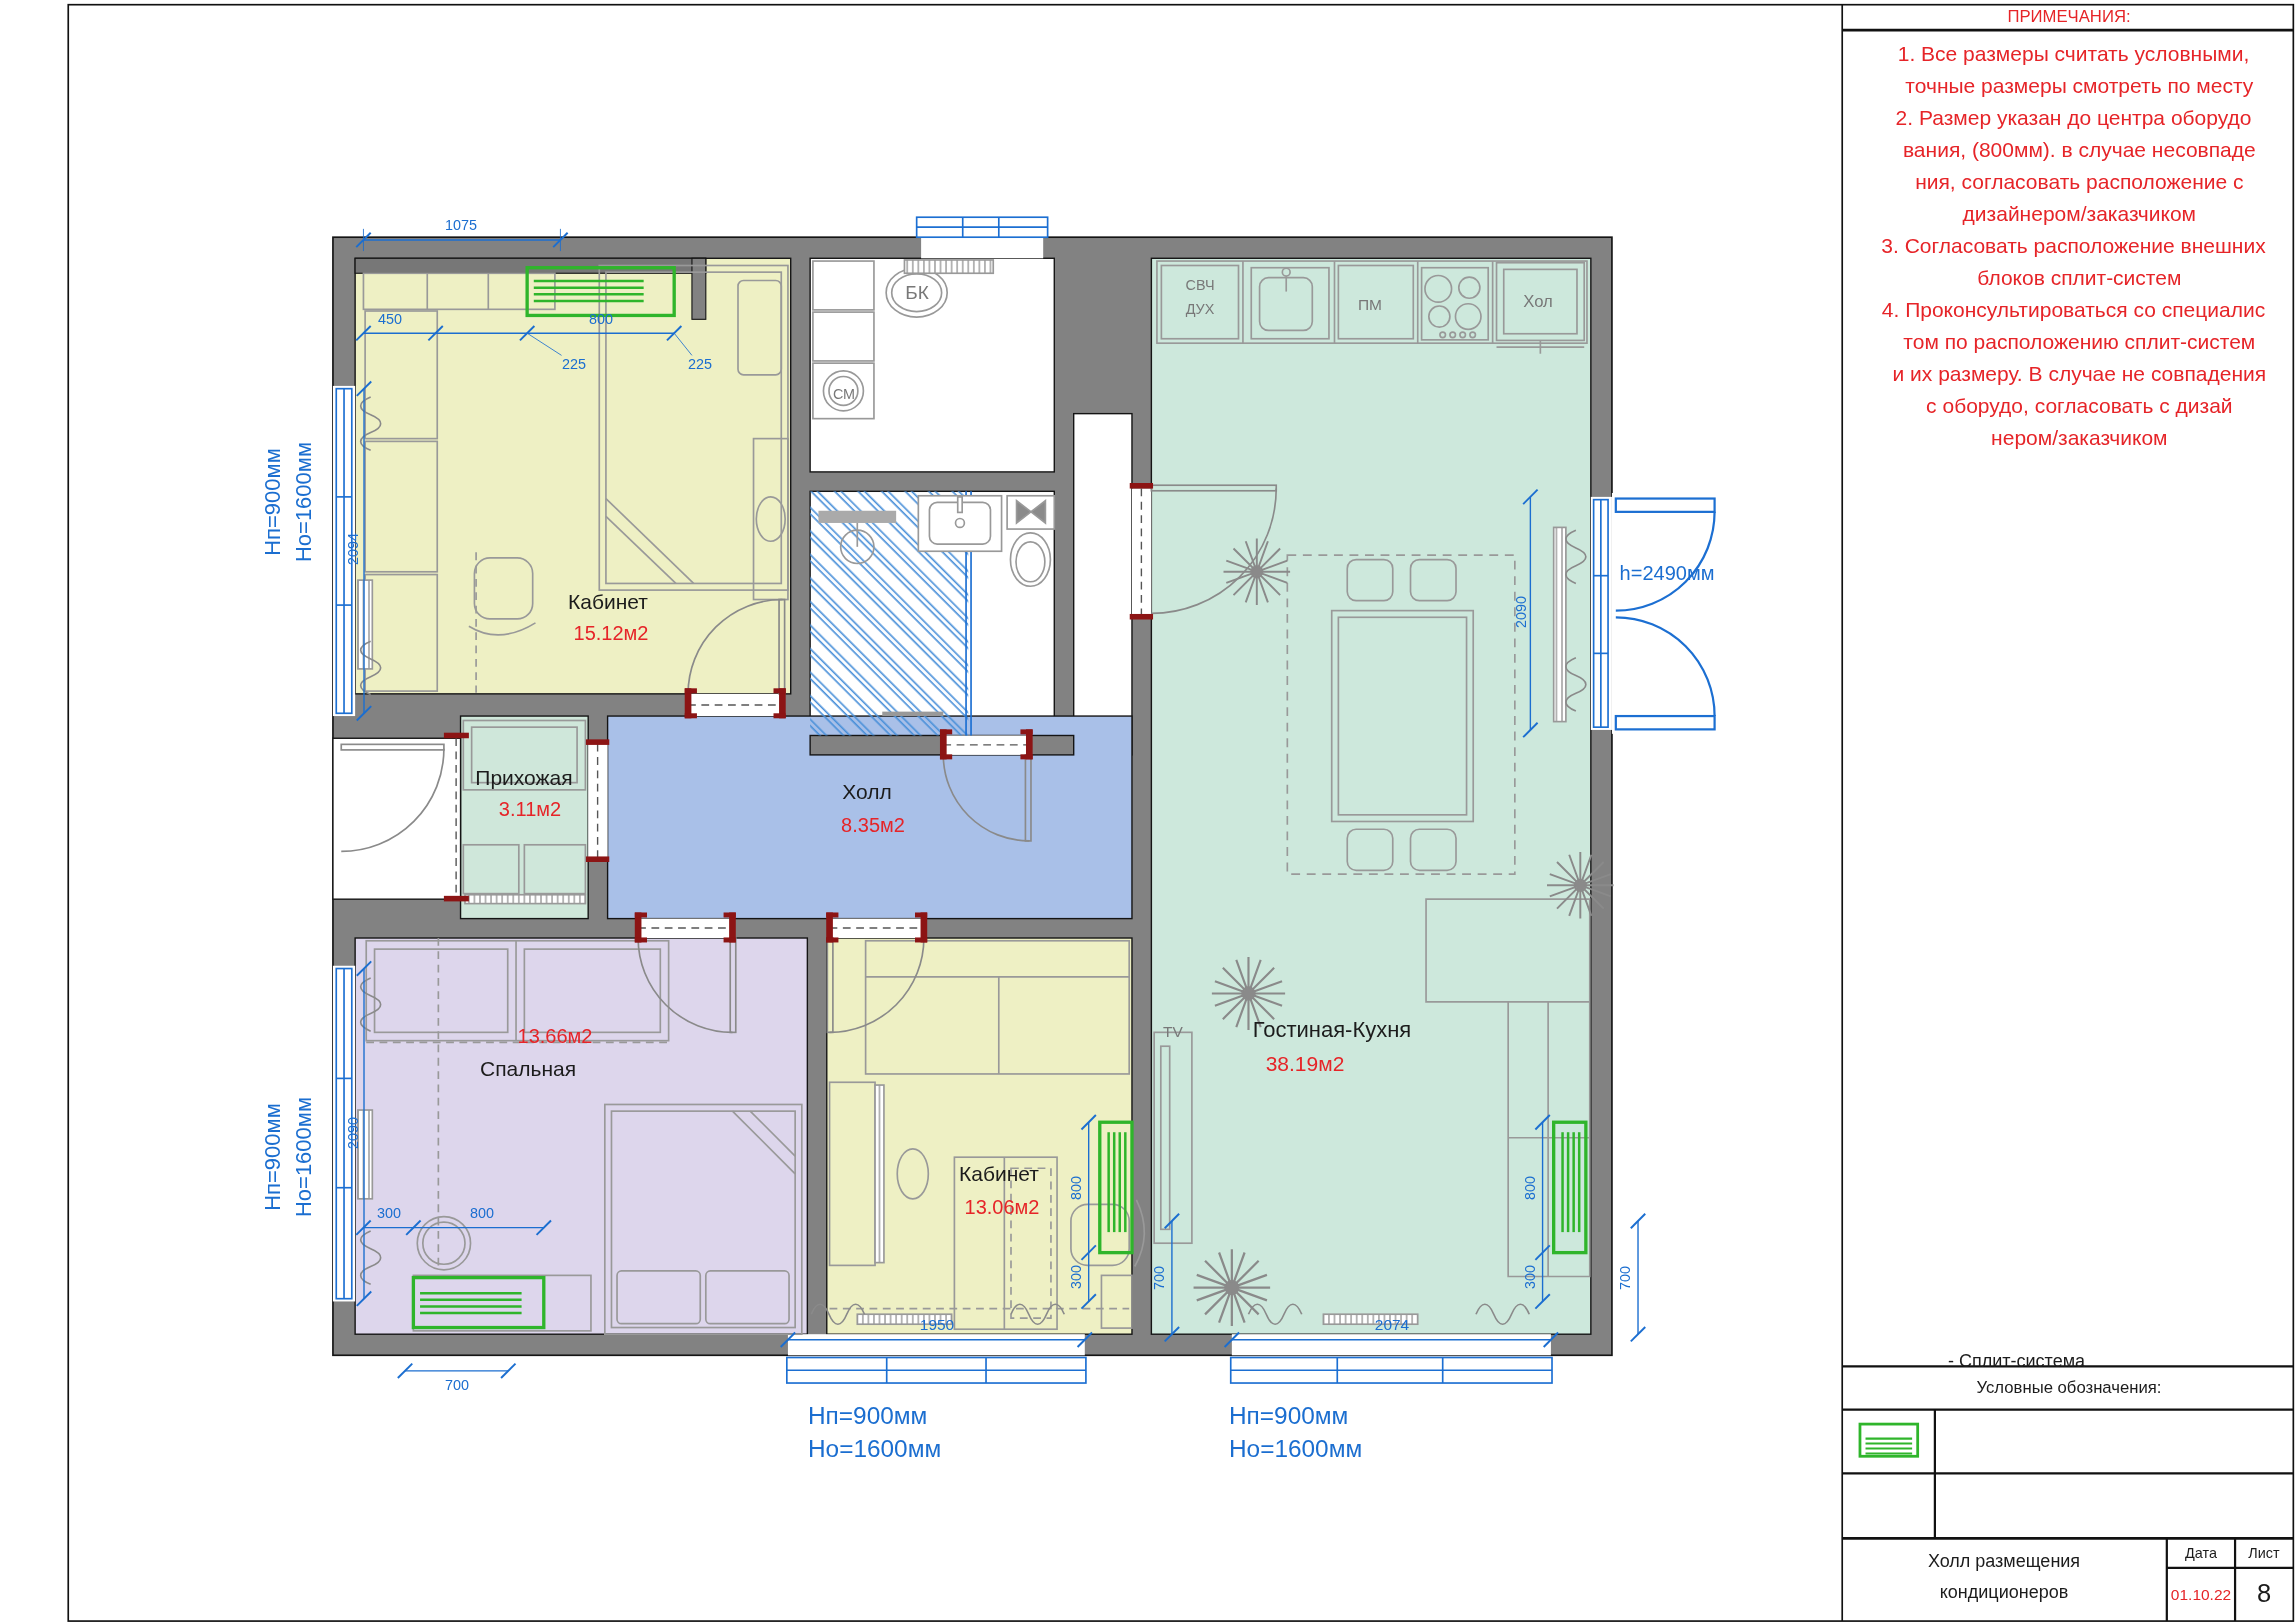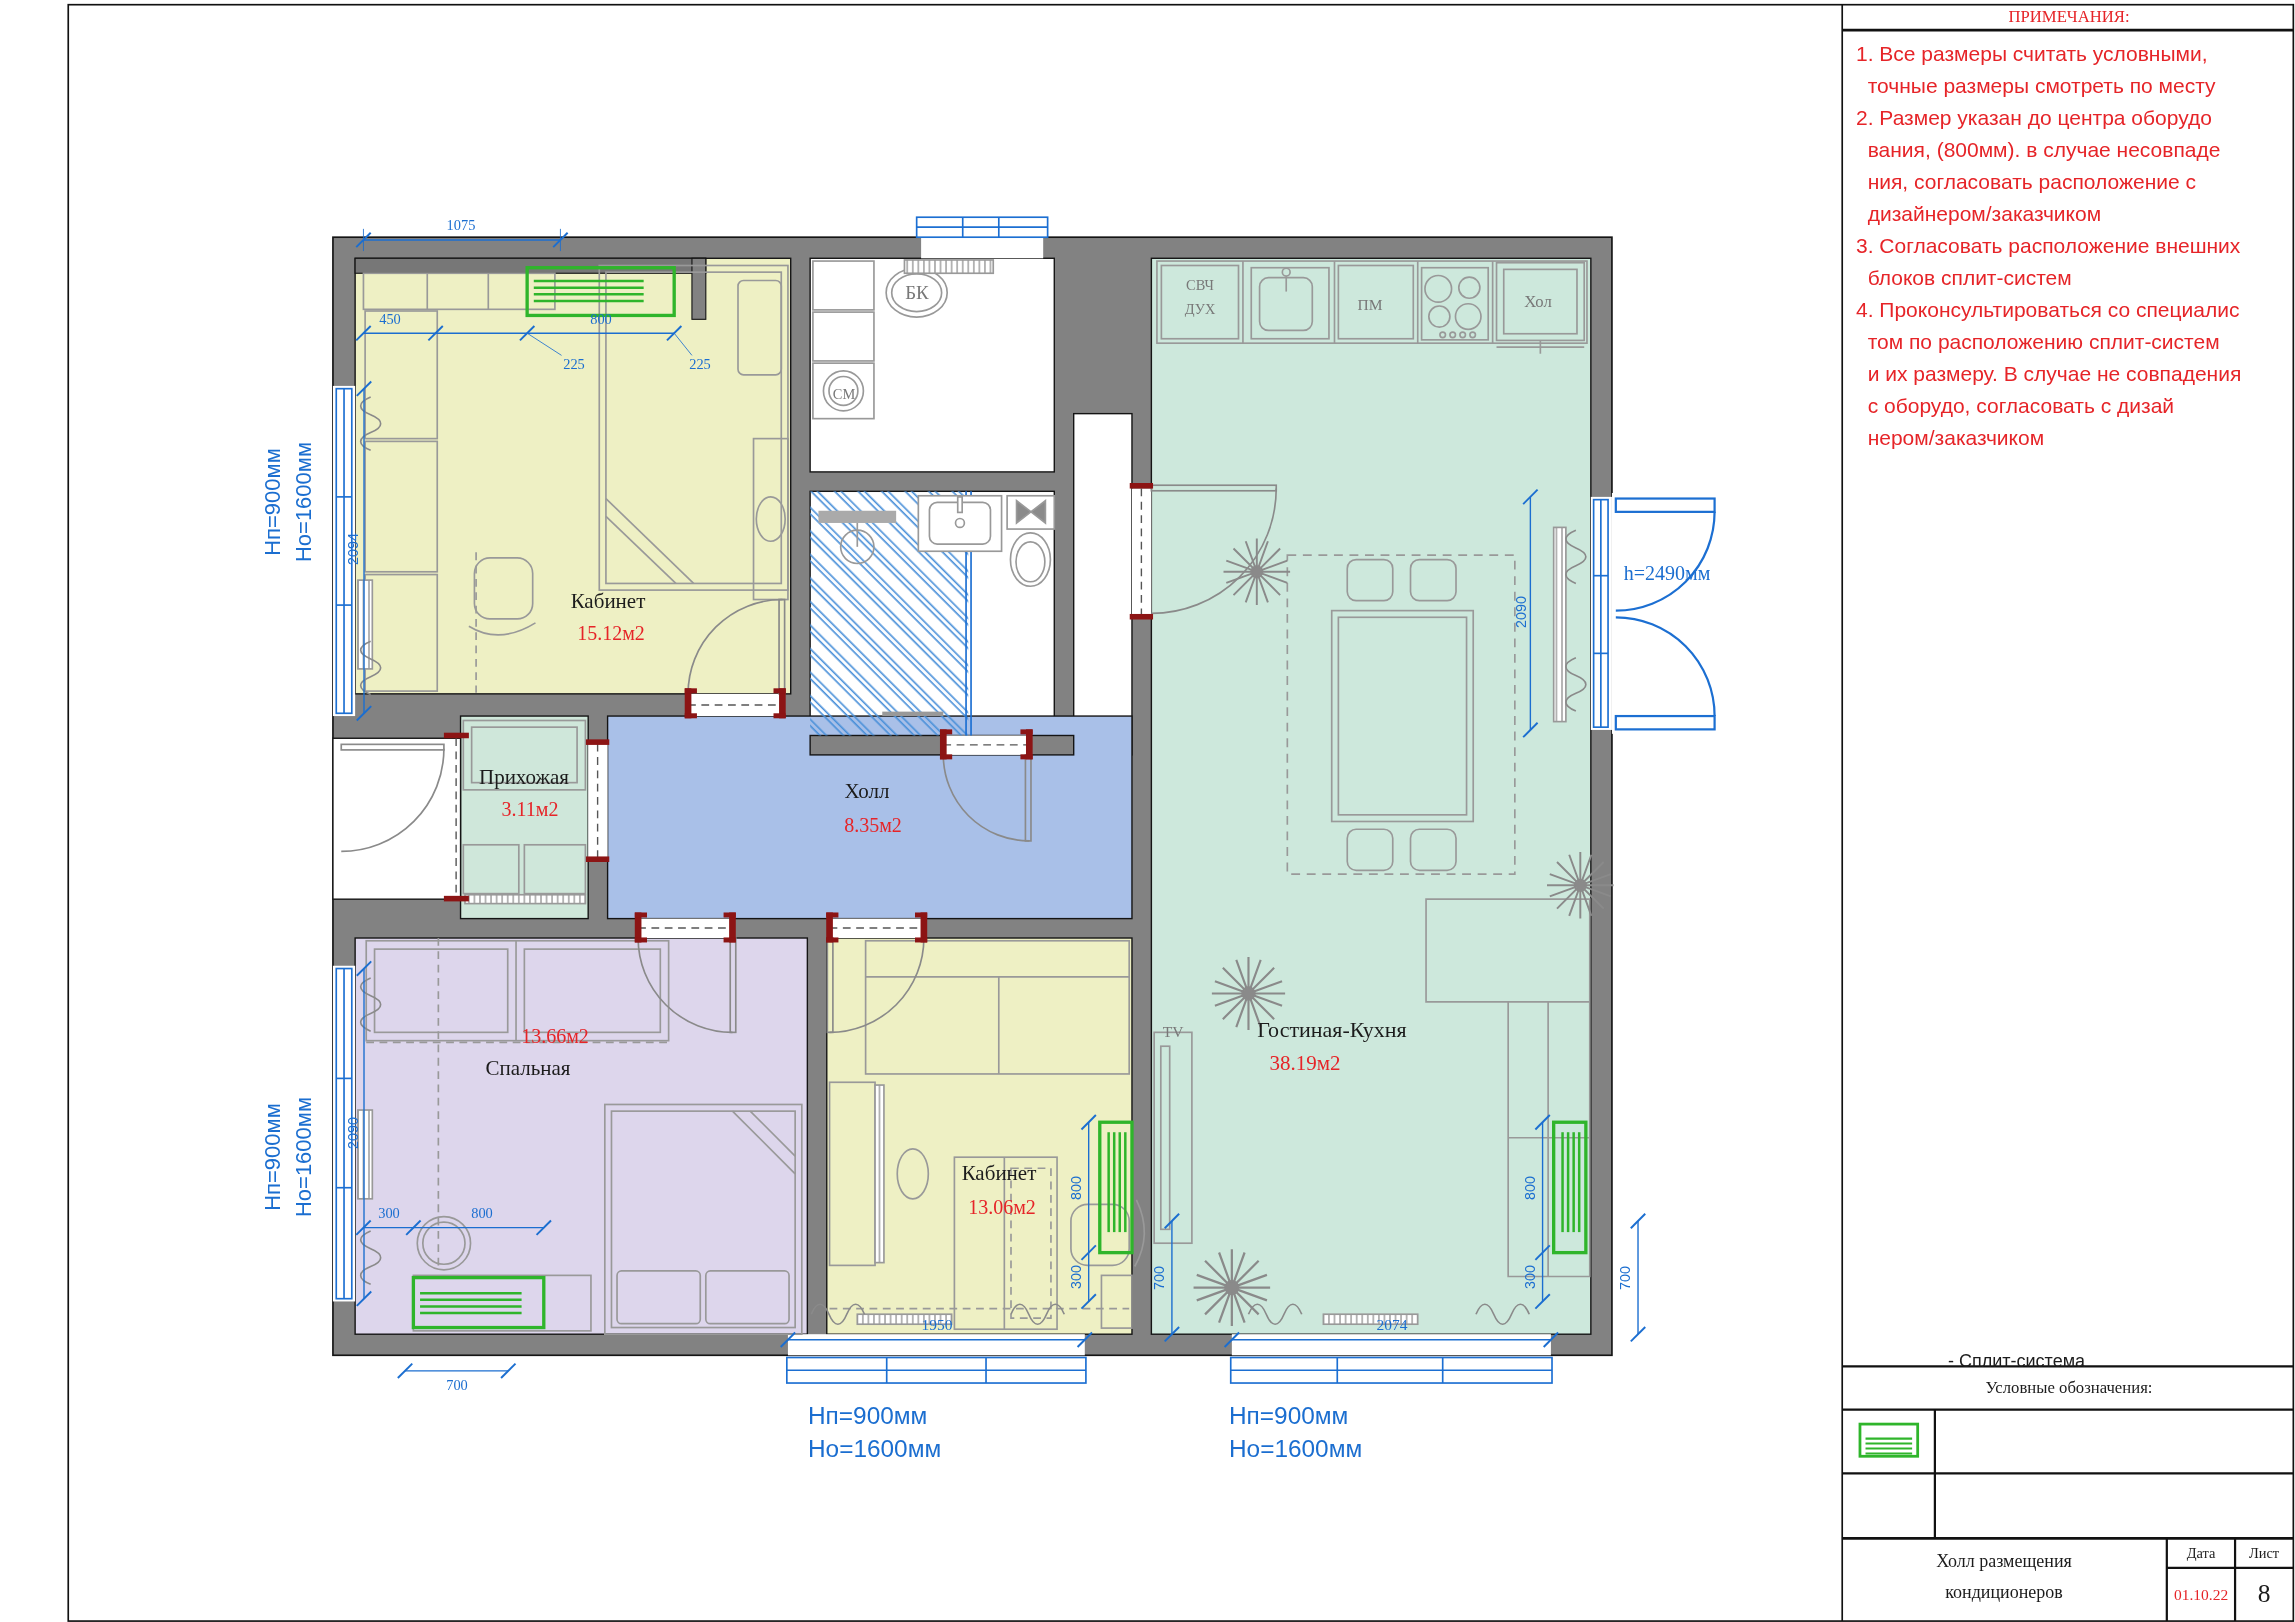--- a/index.html
+++ b/index.html
@@ -1,29 +1,29 @@
 <!DOCTYPE html>
 <html style="font-size:9px"><head>
 <meta charset="utf-8">
 <style>
   html,body{margin:0;padding:0;background:#ffffff;}
   body{width:2295px;height:1623px;position:relative;font-family:"Liberation Sans",sans-serif;}
   #sheet{position:absolute;left:0;top:0;width:2295px;height:1623px;}
   svg.drawing{position:absolute;left:0;top:0;}
-  .lbl{position:absolute;transform:translate(-50%,-50%);white-space:pre;line-height:1;font-family:Liberation Serif, serif;}
+  .lbl{position:absolute;transform:translate(-50%,-50%);white-space:pre;line-height:1;}
   .lbl-rot{position:absolute;transform:translate(-50%,-50%) rotate(-90deg);white-space:pre;line-height:1;}
   .lbl-left{position:absolute;transform:translate(0,-50%);white-space:pre;line-height:1;}
   .c-dim{color:#1b6ed0;}
   .c-red{color:#e62428;}
   .c-blk{color:#1c1c1c;}
   .c-gry{color:#787878;}
   .f26{font-size:14.4px;}.f28{font-size:15.5px;}.f30{font-size:16.7px;}.f32{font-size:18px;}
   .f34{font-size:19px;}.f36{font-size:20px;margin-left:6px;}.f38{font-size:21px;}.f40{font-size:22px;}
   .f44{font-size:24.4px;}.f46{font-size:25.5px;}
-  #notes-lines{position:absolute;left:1856px;top:38px;width:435px;}
+  #notes-lines{position:absolute;left:1856px;top:38px;width:435px;text-align:center;}
   .note-line{font-size:21px;line-height:32px;color:#e62428;white-space:pre;}
 </style>
 </head>
 <body>
 
 <div id="sheet">
 
 <svg class="drawing" width="2295" height="1623" viewBox="0 0 4136 2924">
   <defs>
     <pattern id="hatchB" width="30" height="30" patternUnits="userSpaceOnUse" patternTransform="rotate(45)">

